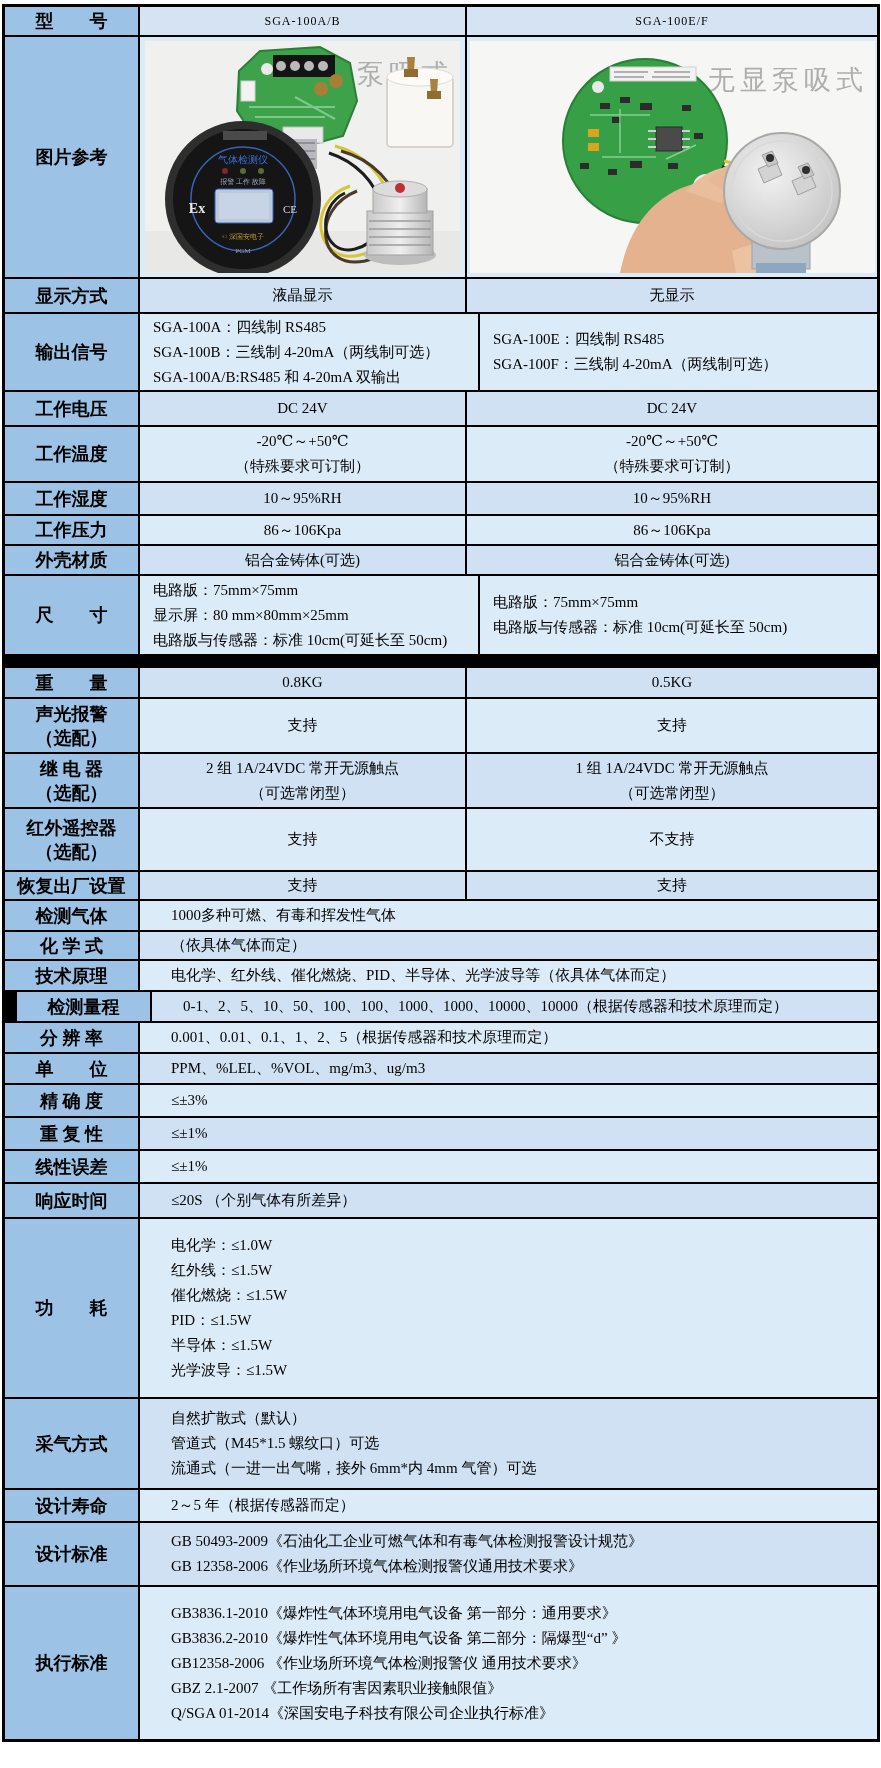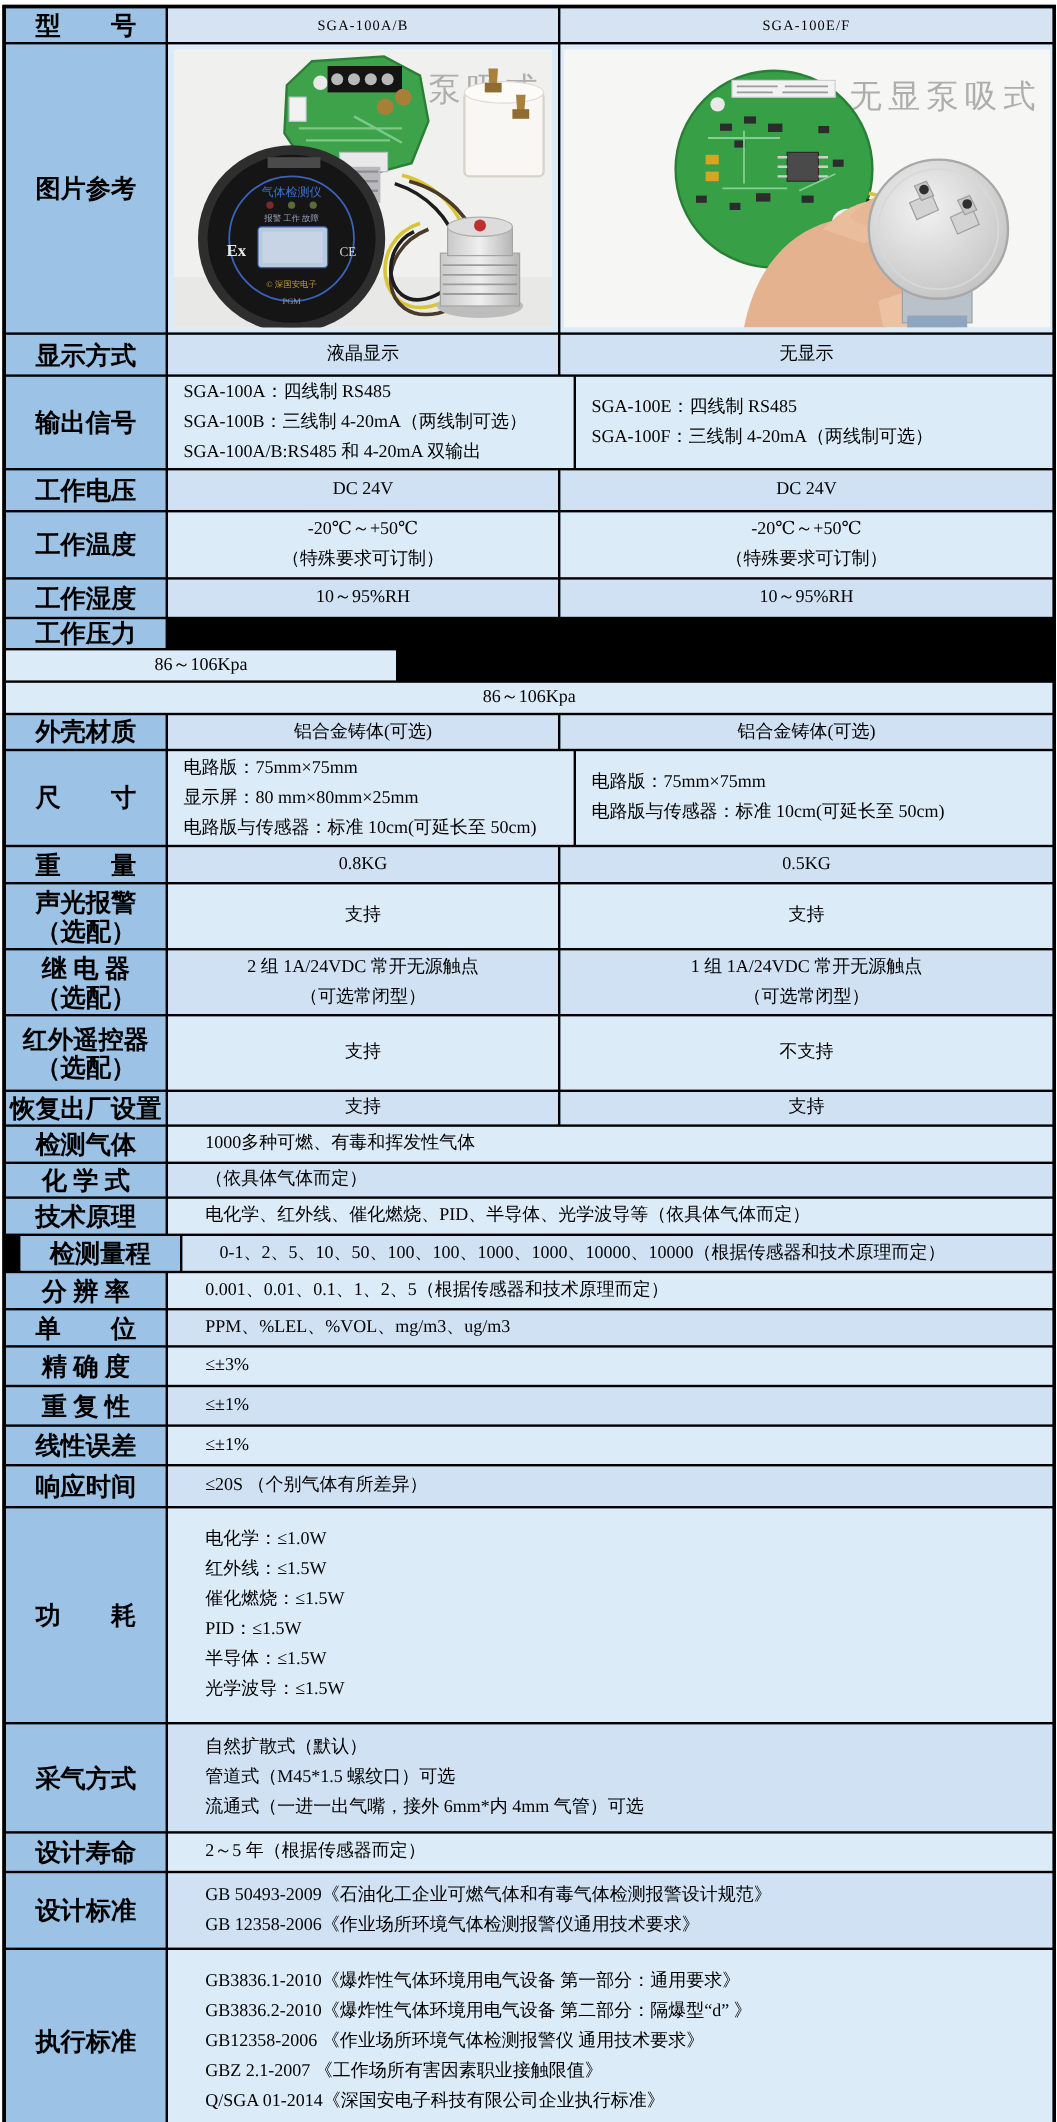--- a/index.html
+++ b/index.html
@@ -1,21 +1,21 @@
 <!DOCTYPE html>
 <html><head>
 <meta charset="utf-8">
 <style>
   html,body{margin:0;padding:0;background:#fff;}
   body{width:881px;font-family:"Liberation Serif","DejaVu Serif",serif;color:#000;}
   .tbl{width:872px;margin:4px 0 6px 2px;border:3px solid #000;background:#000;
        display:flex;flex-direction:column;gap:2px;}
   .row{display:flex;gap:2px;background:#000;}
   .cell{display:flex;flex-direction:column;justify-content:center;align-items:center;}
-  .lab{width:133px;flex:none;background:#9cc3e6;font-weight:bold;font-size:21px;
+  .lab{width:133px;flex:none;background:#9cc3e6;font-weight:bold;font-size:18px;
        text-align:center;line-height:24px;}
   .val{font-size:15px;line-height:25px;text-align:center;}
   .val.c2{width:325px;flex:none;}
   .val.c3{flex:1;}
   .val.left{align-items:flex-start;text-align:left;padding-left:13px;}
   .val.spanv{flex:1;align-items:flex-start;text-align:left;padding-left:31px;}
   .row:nth-child(odd) .val{background:#cfe1f3;}
   .row:nth-child(even) .val{background:#dcebf8;}
   .row.hdr{min-height:28px;}
   .row.hdr .val{background:#d5e3f2;font-size:12px;letter-spacing:1px;}
@@ -241,21 +241,21 @@
       <div class="cell lab">
         <div class="ln">工作湿度</div>
       </div>
       <div class="cell val c2">
         <div class="ln">10～95%RH</div>
       </div>
       <div class="cell val c3">
         <div class="ln">10～95%RH</div>
       </div>
     </div>
-    <div class="row" style="min-height: 28px; flex-direction: column;">
+    <div class="row" style="min-height: 28px;">
       <div class="cell lab">
         <div class="ln">工作压力</div>
       </div>
       <div class="cell val c2">
         <div class="ln">86～106Kpa</div>
       </div>
       <div class="cell val c3">
         <div class="ln">86～106Kpa</div>
       </div>
     </div>
@@ -277,21 +277,21 @@
       <div class="cell val c2 left">
         <div class="ln">电路版：75mm×75mm</div>
         <div class="ln">显示屏：80 mm×80mm×25mm</div>
         <div class="ln">电路版与传感器：标准 10cm(可延长至 50cm)</div>
       </div>
       <div class="cell val c3 left">
         <div class="ln">电路版：75mm×75mm</div>
         <div class="ln">电路版与传感器：标准 10cm(可延长至 50cm)</div>
       </div>
     </div>
-    <div class="row" style="min-height: 29px;">
+    <div class="row" style="min-height: 29px; margin-top: 12px;">
       <div class="cell lab">
         <div class="ln">重　　量</div>
       </div>
       <div class="cell val c2">
         <div class="ln">0.8KG</div>
       </div>
       <div class="cell val c3">
         <div class="ln">0.5KG</div>
       </div>
     </div>

